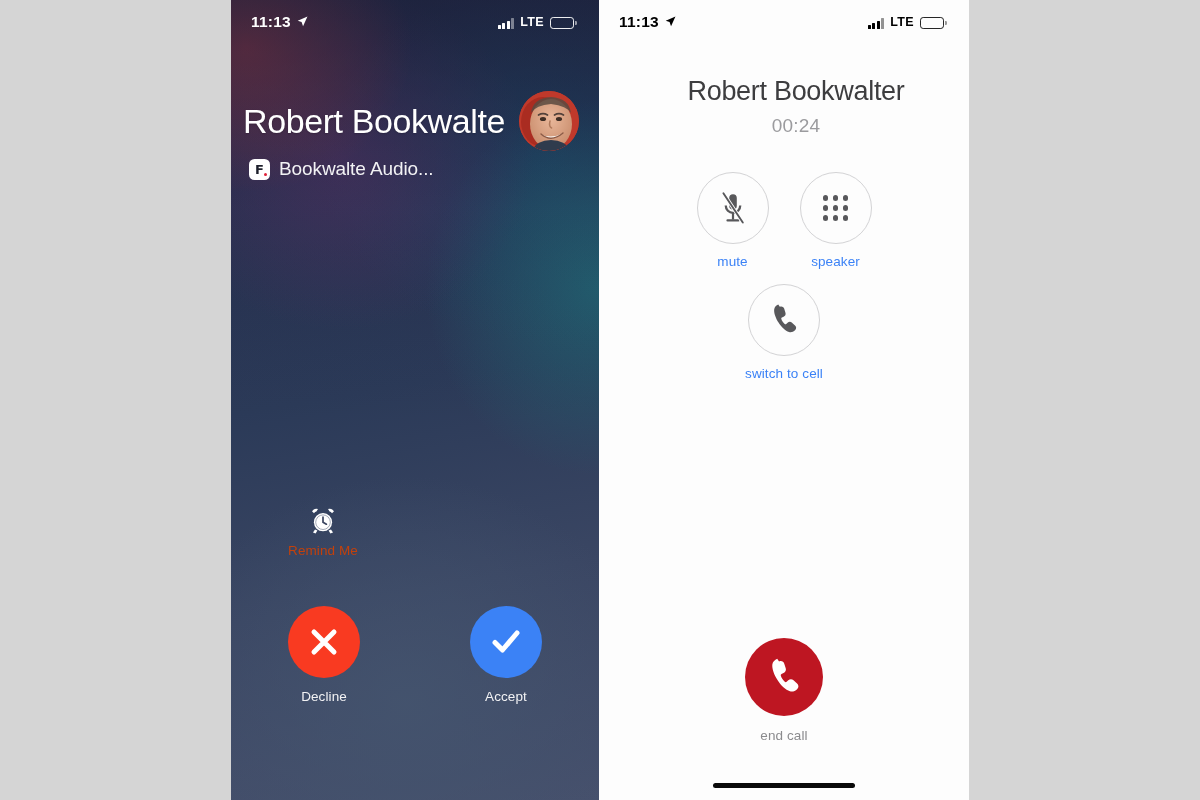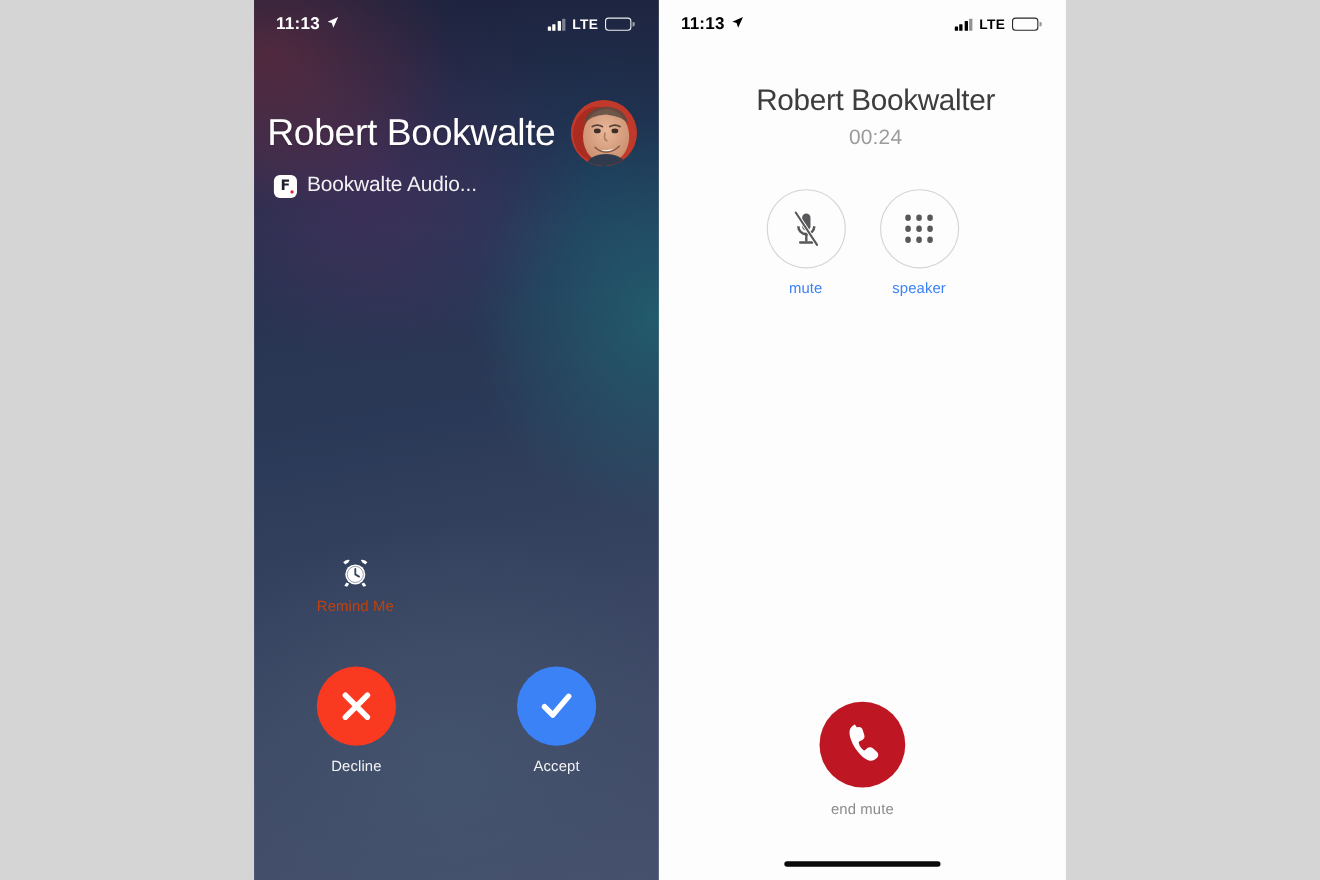--- a/index.html
+++ b/index.html
@@ -56,21 +56,21 @@
     top: 0; left: 0; right: 0;
     height: 44px;
     display: flex;
     align-items: center;
     justify-content: space-between;
     padding: 0 22px 0 20px;
   }
   .status-left { display: flex; align-items: center; gap: 6px; }
   .status-time { font-size: 15.5px; font-weight: bold; letter-spacing: 0.2px; }
   .loc-arrow { display: block; }
-  .status-right { display: flex; align-items: center; gap: 6px; }
+  .status-right { display: flex; align-items: flex-end; gap: 6px; }
   .signal-bars { display: flex; align-items: flex-end; gap: 1.5px; height: 11px; }
   .signal-bars i { display: block; width: 3px; border-radius: 0.5px; }
   .signal-bars i:nth-child(1) { height: 4px; }
   .signal-bars i:nth-child(2) { height: 6px; }
   .signal-bars i:nth-child(3) { height: 8.5px; }
   .signal-bars i:nth-child(4) { height: 11px; opacity: 0.42; }
   .lte-label { font-size: 12.5px; font-weight: bold; letter-spacing: 0.3px; }
   .battery { display: flex; align-items: center; gap: 1.5px; }
   .battery-shell {
     width: 24px; height: 12px;
@@ -488,31 +488,43 @@
                   <span></span>
                   <span></span>
               </span>
             </div>
             <span class="ctl-label">speaker</span>
           </div>
 
 
         </div>
 
+        <div class="controls-row">
+          <div class="ctl">
+            <div class="ctl-circle">
+              <svg width="32" height="32" viewBox="0 0 32 32">
+                <g transform="rotate(12 16 16)">
+                  <path d="M10.2 4.0 c1.9 -1.3 3.8 -0.6 4.7 1.0 l2.0 3.5 c0.9 1.6 0.4 3.3 -1.0 4.3 l-1.5 1.1 c-0.5 0.4 -0.6 0.9 -0.3 1.5 c0.9 1.8 2.5 3.4 4.4 4.4 c0.6 0.3 1.1 0.2 1.5 -0.3 l1.1 -1.5 c1.0 -1.4 2.7 -1.9 4.3 -1.0 l3.5 2.0 c1.6 0.9 2.3 2.8 1.0 4.7 c-1.2 1.8 -3.2 3.2 -5.5 3.0 C17.0 26.2 5.8 15.0 5.2 7.6 c-0.2 -2.3 1.2 -4.3 3.0 -5.5 Z" fill="#58585b" transform="translate(-1,0)"></path>
+                </g>
+              </svg>
+            </div>
+            <span class="ctl-label">switch to cell</span>
+          </div>
+        </div>
       </div>
 
       <div class="end-call">
         <div class="end-circle">
           <svg width="38" height="38" viewBox="0 0 32 32">
             <g transform="rotate(12 16 16)">
               <path d="M10.2 4.0 c1.9 -1.3 3.8 -0.6 4.7 1.0 l2.0 3.5 c0.9 1.6 0.4 3.3 -1.0 4.3 l-1.5 1.1 c-0.5 0.4 -0.6 0.9 -0.3 1.5 c0.9 1.8 2.5 3.4 4.4 4.4 c0.6 0.3 1.1 0.2 1.5 -0.3 l1.1 -1.5 c1.0 -1.4 2.7 -1.9 4.3 -1.0 l3.5 2.0 c1.6 0.9 2.3 2.8 1.0 4.7 c-1.2 1.8 -3.2 3.2 -5.5 3.0 C17.0 26.2 5.8 15.0 5.2 7.6 c-0.2 -2.3 1.2 -4.3 3.0 -5.5 Z" fill="#ffffff" transform="translate(-1,0)"></path>
             </g>
           </svg>
         </div>
-        <span class="end-label">end mute</span>
+        <span class="end-label">end call</span>
       </div>
 
       <div class="home-indicator"></div>
 
     </div>
   </div>
 
 </div>
 
 </body></html>

